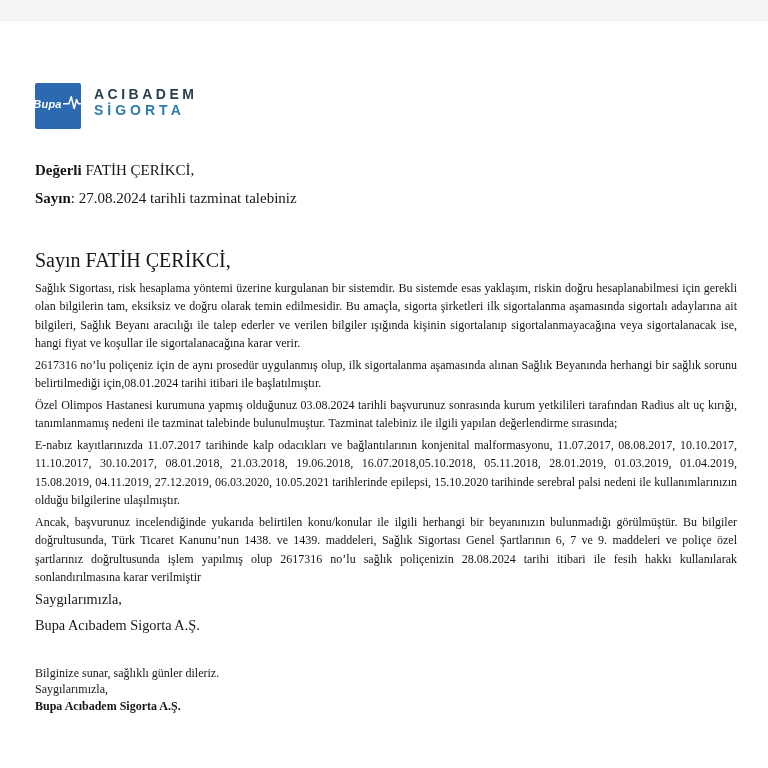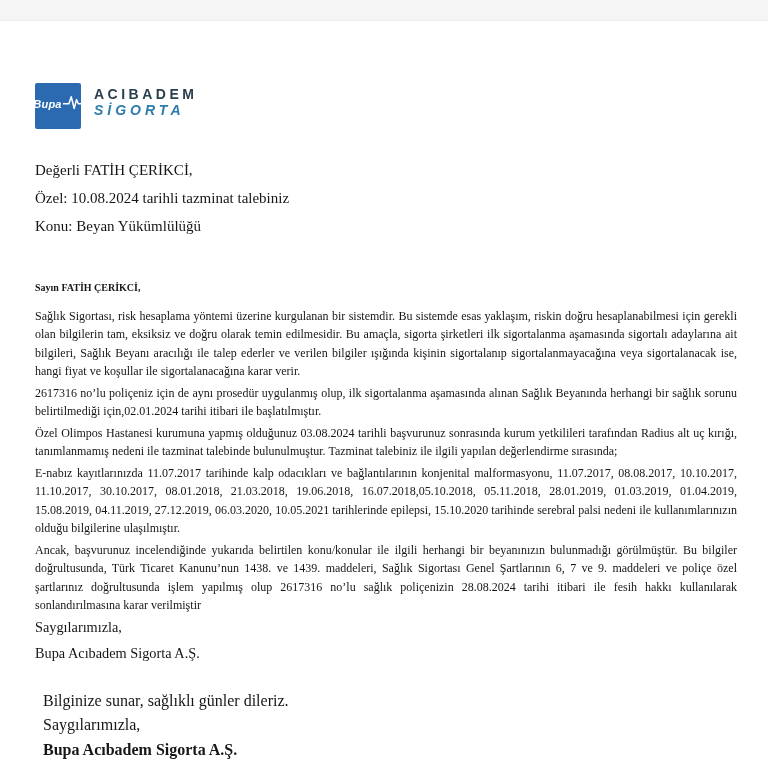--- a/index.html
+++ b/index.html
@@ -64,58 +64,56 @@
   }
   .brand-top {
     font-size: 14px;
     letter-spacing: 3.5px;
     color: #2a404e;
   }
   .brand-bottom {
     font-size: 14px;
     letter-spacing: 4px;
     color: #2e7cab;
-    font-style: italic;
   }
   
   .head-block { margin-top: 33px; }
   .head-line {
     margin: 0 0 11px 0;
     font-size: 15px;
     line-height: 17px;
   }
-  .head-label { font-weight: 400; }
+  .head-label { font-weight: 700; }
   
   .salutation {
     margin: 44px 0 9px 0;
-    font-size: 10px;
+    font-size: 20px;
     line-height: 18.5px;
-    font-weight: bold;
   }
   .para {
     margin: 0 0 3px 0;
     font-size: 12px;
     line-height: 18.5px;
     text-align: justify;
     text-justify: inter-word;
   }
   .closing {
     margin: 3px 0 0 0;
     font-size: 14.3px;
     line-height: 18.5px;
   }
   .company {
     margin: 8px 0 0 0;
     font-size: 14.3px;
     line-height: 18.5px;
   }
   .footer-block { margin-top: 30px; }
   .footer-line {
-    margin: 8px;
-    font-size: 16px;
+    margin: 0;
+    font-size: 12px;
     line-height: 16.5px;
   }
   .footer-company { font-weight: 700; }
 </style>
 </head>
 <body>
 
 <div class="topbar"></div>
 
 <div class="letter">
@@ -130,28 +128,27 @@
       </div>
     </div>
     <div class="brand">
       <div class="brand-top">ACIBADEM</div>
       <div class="brand-bottom">SİGORTA</div>
     </div>
   </div>
 
   <div class="head-block">
     <p class="head-line"><span class="head-label">Değerli </span><span>FATİH ÇERİKCİ,</span></p>
-    <p class="head-line"><span class="head-label">Özel</span><span>: 10.08.2024 tarihli tazminat talebiniz</span></p>
-    <p class="head-line"><span class="head-label">Konu</span><span>: Beyan Yükümlülüğü</span></p>
+    <p class="head-line"><span class="head-label">Sayın</span><span>: 27.08.2024 tarihli tazminat talebiniz</span></p>
   </div>
 
   <p class="salutation">Sayın FATİH ÇERİKCİ,</p>
 
   <p class="para">Sağlık Sigortası, risk hesaplama yöntemi üzerine kurgulanan bir sistemdir. Bu sistemde esas yaklaşım, riskin doğru hesaplanabilmesi için gerekli olan bilgilerin tam, eksiksiz ve doğru olarak temin edilmesidir. Bu amaçla, sigorta şirketleri ilk sigortalanma aşamasında sigortalı adaylarına ait bilgileri, Sağlık Beyanı aracılığı ile talep ederler ve verilen bilgiler ışığında kişinin sigortalanıp sigortalanmayacağına veya sigortalanacak ise, hangi fiyat ve koşullar ile sigortalanacağına karar verir.</p>
-  <p class="para">2617316 no’lu poliçeniz için de aynı prosedür uygulanmış olup, ilk sigortalanma aşamasında alınan Sağlık Beyanında herhangi bir sağlık sorunu belirtilmediği için,02.01.2024 tarihi itibari ile başlatılmıştır.</p>
+  <p class="para">2617316 no’lu poliçeniz için de aynı prosedür uygulanmış olup, ilk sigortalanma aşamasında alınan Sağlık Beyanında herhangi bir sağlık sorunu belirtilmediği için,08.01.2024 tarihi itibari ile başlatılmıştır.</p>
   <p class="para">Özel Olimpos Hastanesi kurumuna yapmış olduğunuz 03.08.2024 tarihli başvurunuz sonrasında kurum yetkilileri tarafından Radius alt uç kırığı, tanımlanmamış nedeni ile tazminat talebinde bulunulmuştur. Tazminat talebiniz ile ilgili yapılan değerlendirme sırasında;</p>
   <p class="para">E-nabız kayıtlarınızda 11.07.2017 tarihinde kalp odacıkları ve bağlantılarının konjenital malformasyonu, 11.07.2017, 08.08.2017, 10.10.2017, 11.10.2017, 30.10.2017, 08.01.2018, 21.03.2018, 19.06.2018, 16.07.2018,05.10.2018, 05.11.2018, 28.01.2019, 01.03.2019, 01.04.2019, 15.08.2019, 04.11.2019, 27.12.2019, 06.03.2020, 10.05.2021 tarihlerinde epilepsi, 15.10.2020 tarihinde serebral palsi nedeni ile kullanımlarınızın olduğu bilgilerine ulaşılmıştır.</p>
   <p class="para">Ancak, başvurunuz incelendiğinde yukarıda belirtilen konu/konular ile ilgili herhangi bir beyanınızın bulunmadığı görülmüştür. Bu bilgiler doğrultusunda, Türk Ticaret Kanunu’nun 1438. ve 1439. maddeleri, Sağlık Sigortası Genel Şartlarının 6, 7 ve 9. maddeleri ve poliçe özel şartlarınız doğrultusunda işlem yapılmış olup 2617316 no’lu sağlık poliçenizin 28.08.2024 tarihi itibari ile fesih hakkı kullanılarak sonlandırılmasına karar verilmiştir</p>
 
   <p class="closing">Saygılarımızla,</p>
   <p class="company">Bupa Acıbadem Sigorta A.Ş.</p>
 
   <div class="footer-block">
     <p class="footer-line">Bilginize sunar, sağlıklı günler dileriz.</p>
     <p class="footer-line">Saygılarımızla,</p>

